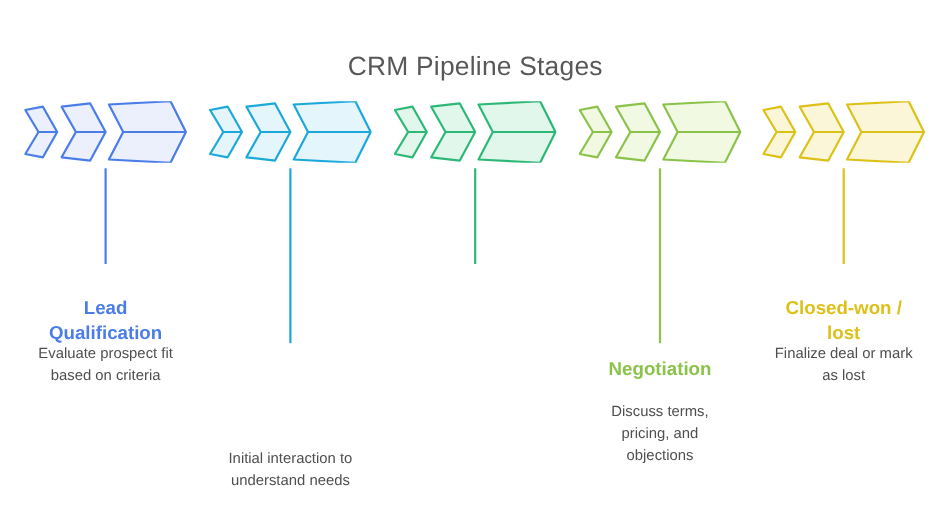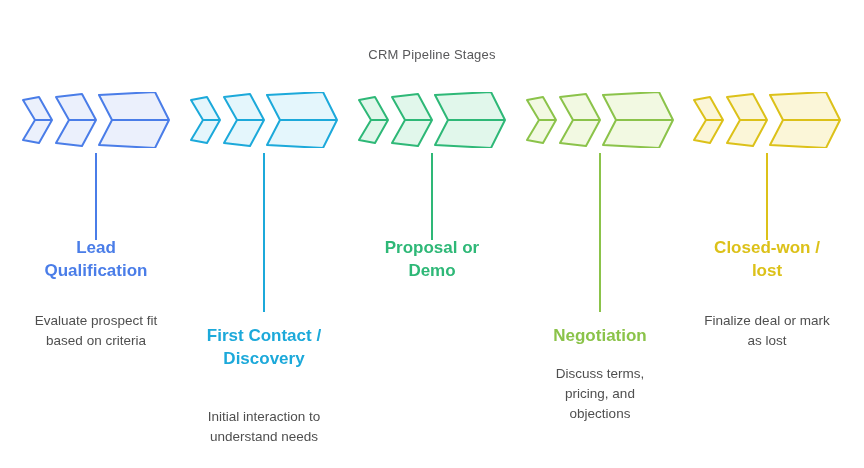--- a/index.html
+++ b/index.html
@@ -6,21 +6,21 @@
   html, body { background: #ffffff; }
   body {
     font-family: "Liberation Sans", "DejaVu Sans", sans-serif;
     width: 864px; height: 468px; overflow: hidden;
   }
   .canvas {
     position: relative; width: 864px; height: 468px; background: #ffffff;
   }
   .page-title {
     position: absolute; top: 47px; left: 0; right: 0;
-    text-align: center; font-size: 13px; font-weight: 400;
+    text-align: center; font-size: 24px; font-weight: 400;
     color: var(--heading-color, #58585a); letter-spacing: 0.2px;
   }
   .stage {
     position: absolute; top: 92px; width: 148px; height: 360px;
   }
   .s1 { left: 22px; }
   .s2 { left: 190px; }
   .s3 { left: 358px; }
   .s4 { left: 526px; }
   .s5 { left: 693px; }
@@ -34,21 +34,21 @@
     background: var(--accent, #999);
   }
   .pos-high .connector { height: 87px; }
   .pos-low  .connector { height: 159px; }
 
   .title {
     position: absolute; left: 0; width: 100%; text-align: center;
     font-size: 17px; font-weight: 700; line-height: 23px;
     color: var(--accent, #333);
   }
-  .pos-high .title { top: 144px; }
+  .pos-high .title { top: 176px; }
   .pos-low  .title { top: 232px; }
   .title span { display: inline-block; max-width: 126px; }
 
   .desc {
     position: absolute; left: -10px; width: 168px; text-align: center;
     font-size: 13.5px; font-weight: 400; line-height: 20px;
     color: var(--desc-color, #4f4f4f);
   }
   .pos-high .desc { top: 219px; }
   .s2 .desc { top: 291px; margin-top: 24px; }
@@ -96,41 +96,39 @@
       <g>
           <polygon points="34,5 60,2 74,28 60,54 34,51 47,28"></polygon>
           <line x1="47" y1="28" x2="74" y2="28"></line>
         </g>
       <g>
           <polygon points="77,3 133,0 147,28 133,56 77,53 90,28"></polygon>
           <line x1="90" y1="28" x2="147" y2="28"></line>
         </g>
     </svg>
     <div class="connector"></div>
-    <div class="title"><span>First Contact / Discovery</span></div>
     <div class="desc"><span>Initial interaction to understand needs</span></div>
   </div>
 
   <div class="stage s3 pos-high" style="--accent: #2eb877; --fill: #e1f7eb;">
     <svg class="chevrons" viewBox="0 0 148 56" aria-hidden="true">
       <g>
           <polygon points="1,8 17,5 30,28 17,51 1,48 13,28"></polygon>
           <line x1="13" y1="28" x2="30" y2="28"></line>
         </g>
       <g>
           <polygon points="34,5 60,2 74,28 60,54 34,51 47,28"></polygon>
           <line x1="47" y1="28" x2="74" y2="28"></line>
         </g>
       <g>
           <polygon points="77,3 133,0 147,28 133,56 77,53 90,28"></polygon>
           <line x1="90" y1="28" x2="147" y2="28"></line>
         </g>
     </svg>
     <div class="connector"></div>
-    <div class="title"><span>Proposal or Demo</span></div>
   </div>
 
   <div class="stage s5 pos-high" style="--accent: #dcc119; --fill: #fbf6d8;">
     <svg class="chevrons" viewBox="0 0 148 56" aria-hidden="true">
       <g>
           <polygon points="1,8 17,5 30,28 17,51 1,48 13,28"></polygon>
           <line x1="13" y1="28" x2="30" y2="28"></line>
         </g>
       <g>
           <polygon points="34,5 60,2 74,28 60,54 34,51 47,28"></polygon>

